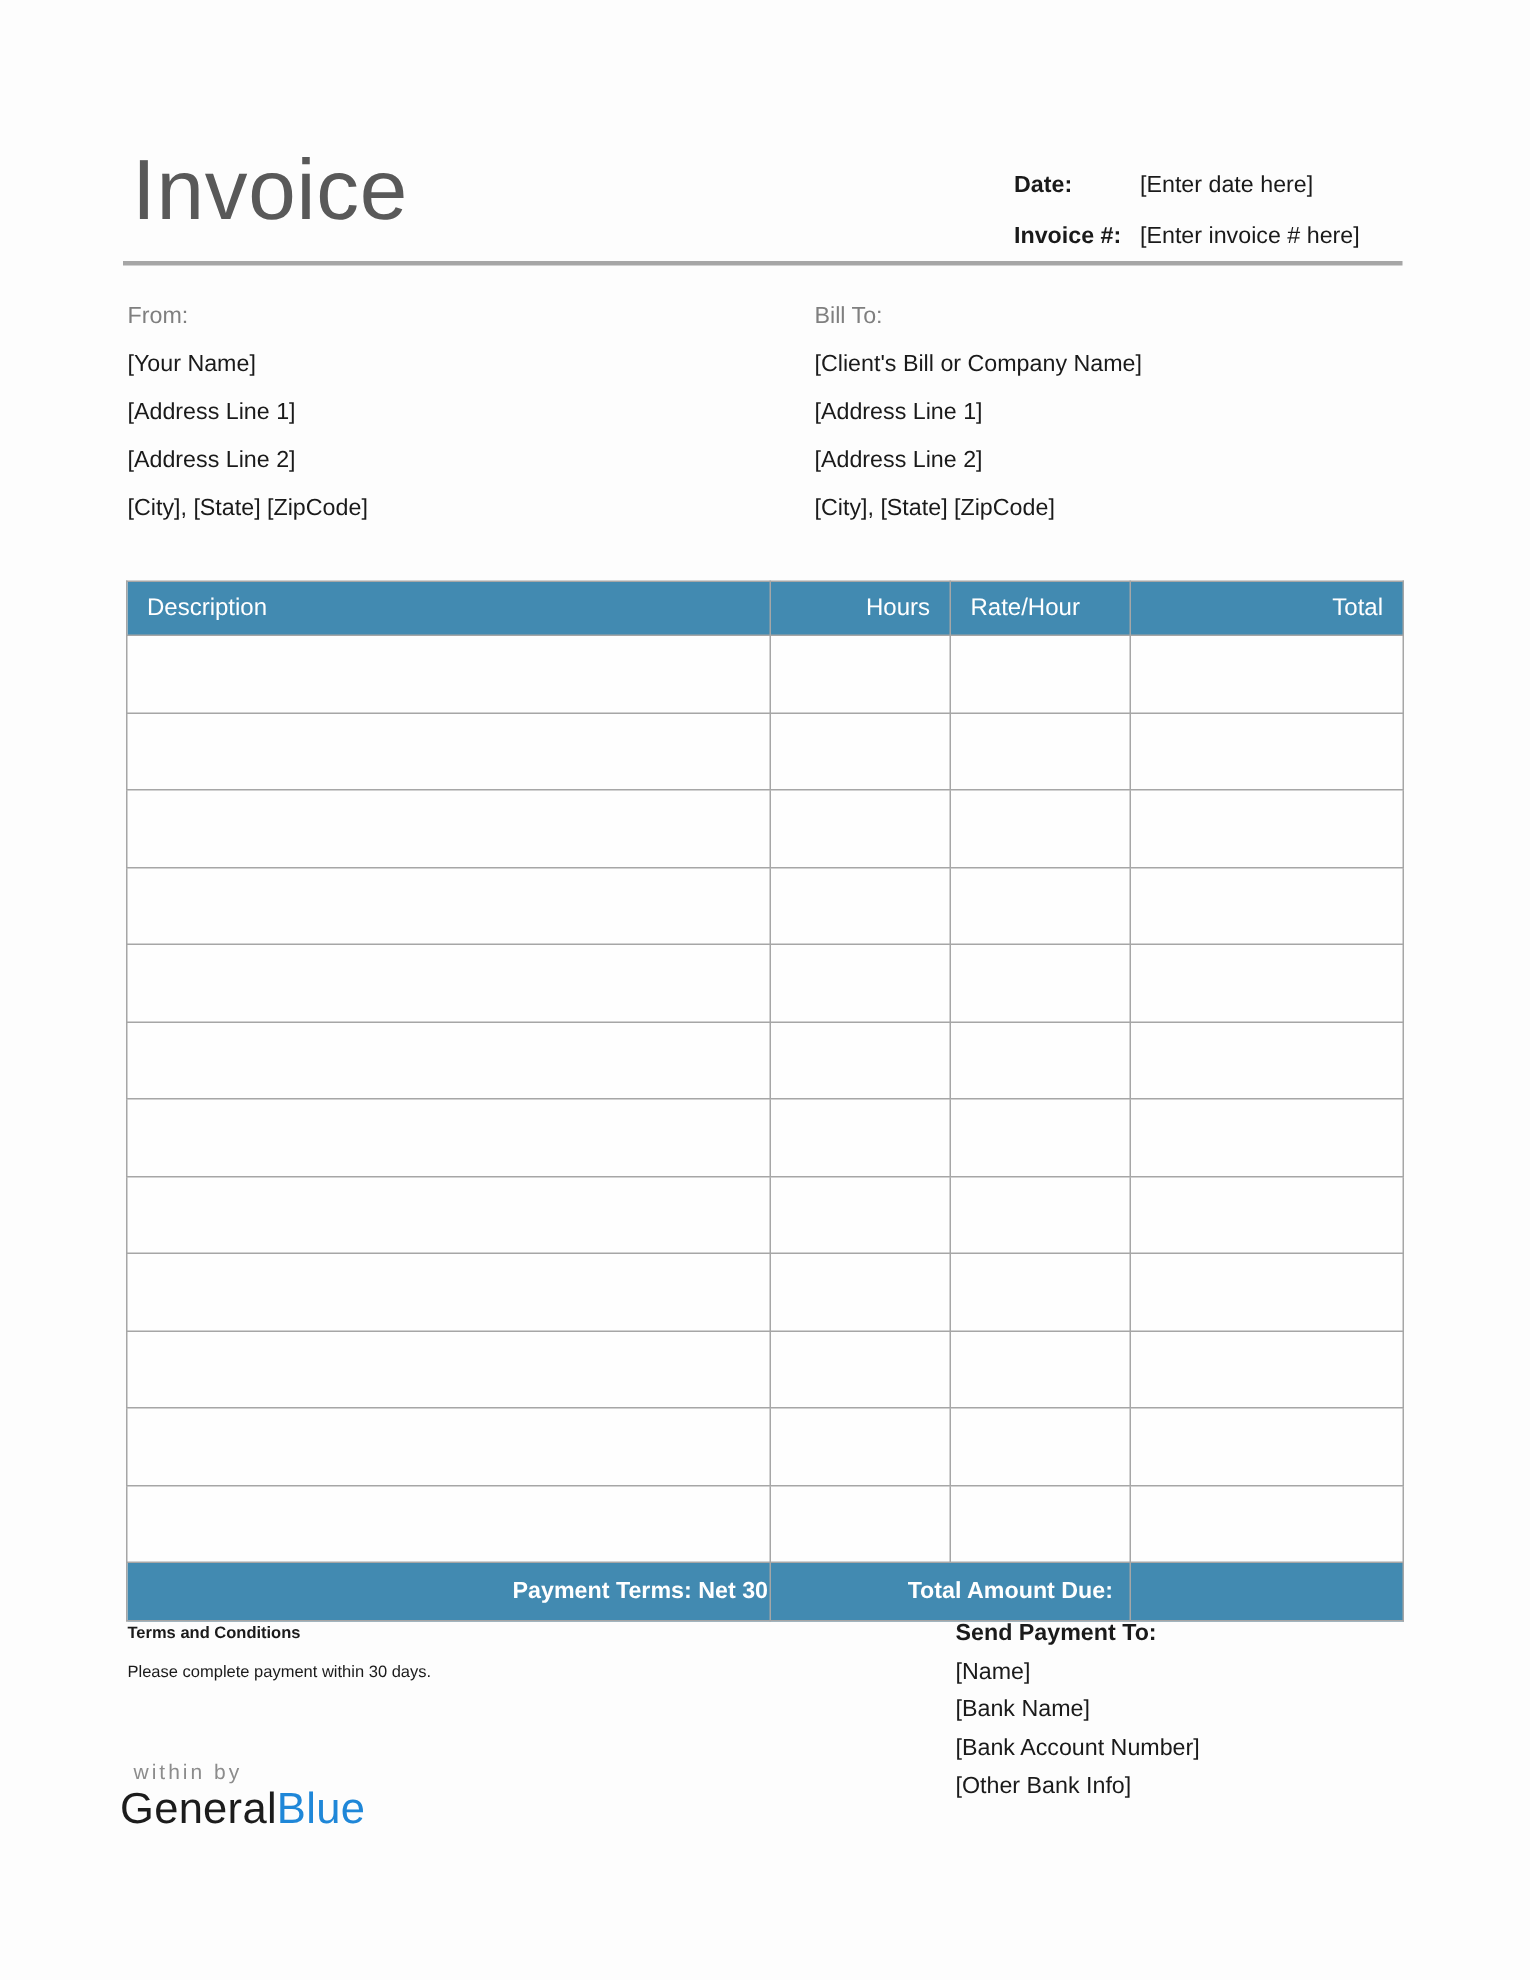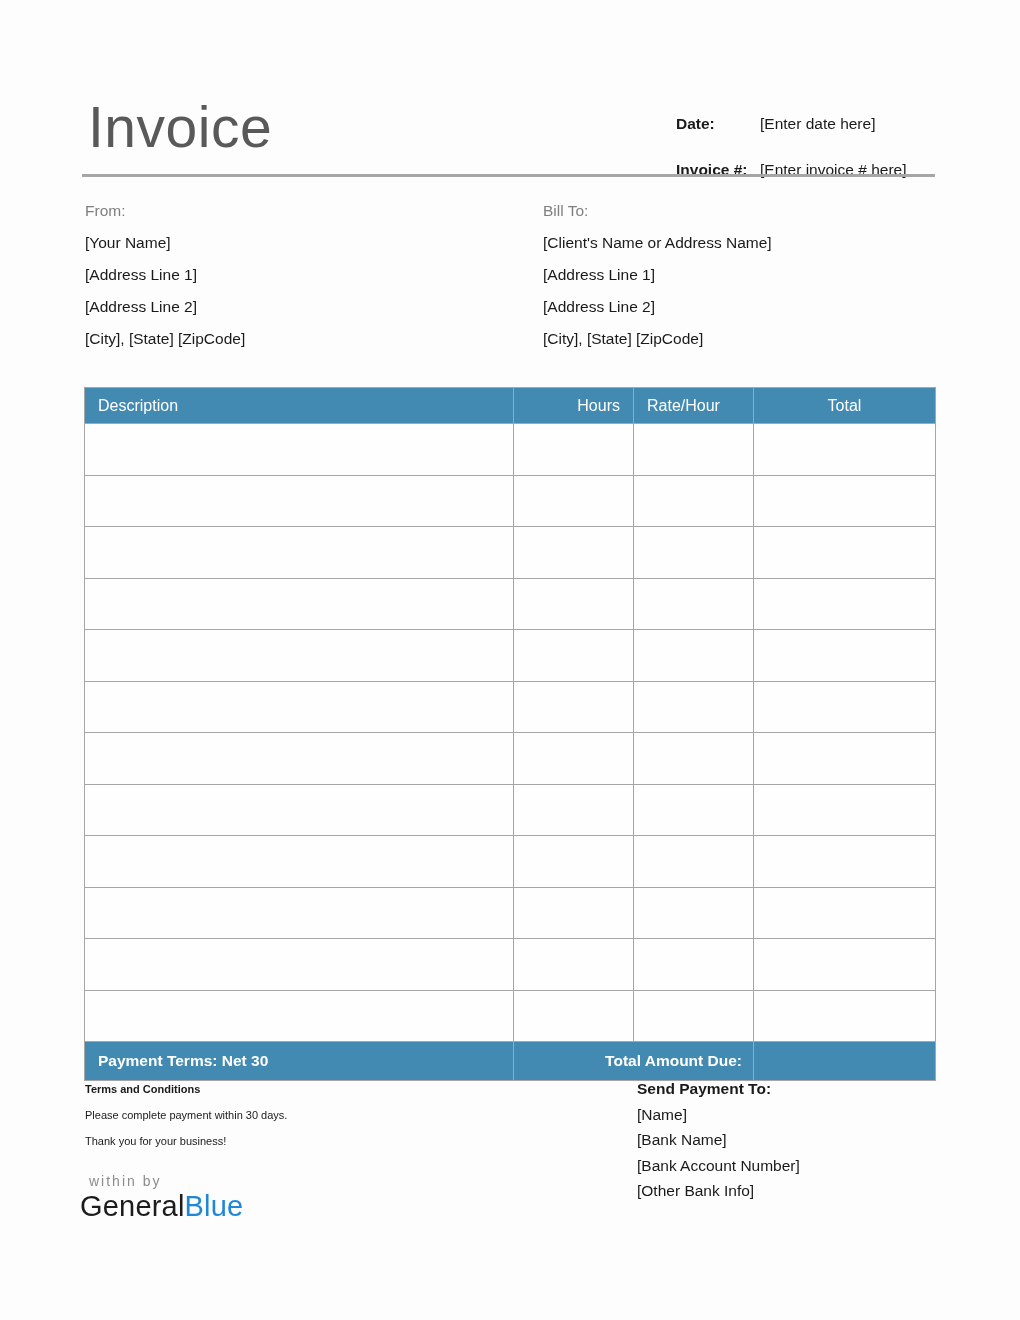--- a/index.html
+++ b/index.html
@@ -15,21 +15,21 @@
 
   .title {
     position:absolute; left:88px; top:97px;
     font-size:57px; line-height:60px; font-weight:400;
     color:#595959; letter-spacing:0.5px;
   }
 
   .meta {
     position:absolute; left:676px; top:115px;
     font-size:15.5px;
-    display:grid; grid-template-columns:84px auto; row-gap:28px;
+    display:grid; grid-template-columns:84px auto; row-gap:16px;
     white-space:nowrap;
   }
   .meta .label { font-weight:bold; }
 
   .rule {
     position:absolute; left:82px; top:174px;
     width:853px; height:2.5px; background:#a6a6a6;
   }
 
   .address {
@@ -52,31 +52,31 @@
 
   table.invoice th {
     background:#428AB1; color:#ffffff;
     font-weight:400; font-size:16px;
     height:35px; padding:0 13px;
     border:1.5px solid #a6a6a6;
   }
   th.h-desc  { text-align:left; }
   th.h-hours { text-align:right; }
   th.h-rate  { text-align:left; padding:0 6px; }
-  th.h-total { padding-right:30px; }
+  th.h-total { text-align:right; padding-right:30px; }
 
   table.invoice tbody td {
     height:48.5px; background:#fefefe;
     border:1.5px solid #a6a6a6;
   }
 
   table.invoice tfoot td {
     background:#428AB1; color:#ffffff;
     font-weight:bold; font-size:15.5px;
-    height:36px; border:1.5px solid #a6a6a6;
+    height:36px; border:1.5px solid #a6a6a6;text-align:right;
   }
   td.f-terms { text-align:left; padding-left:13px; border-right:none; }
   td.f-due   { text-align:right; padding-right:11px; border-left:none; border-right:none; }
   td.f-blank { border-left:none; }
 
   .terms {
     position:absolute; left:85px; top:1076px;
     font-size:11px; line-height:26px; white-space:nowrap;
   }
   .terms .head { font-weight:bold; }
@@ -117,21 +117,21 @@
   <div class="address address-from">
     <div class="label">From:</div>
     <div>[Your Name]</div>
     <div>[Address Line 1]</div>
     <div>[Address Line 2]</div>
     <div>[City], [State] [ZipCode]</div>
   </div>
 
   <div class="address address-billto">
     <div class="label">Bill To:</div>
-    <div>[Client's Name or Address Name]</div>
+    <div>[Client's Bill or Company Name]</div>
     <div>[Address Line 1]</div>
     <div>[Address Line 2]</div>
     <div>[City], [State] [ZipCode]</div>
   </div>
 
   <table class="invoice">
     <colgroup>
         <col class="c1">
         <col class="c2">
         <col class="c3">
@@ -224,21 +224,20 @@
         <td class="f-terms">Payment Terms: Net 30</td>
         <td class="f-due" colspan="2">Total Amount Due:</td>
         <td class="f-blank"></td>
       </tr>
     </tfoot>
   </table>
 
   <div class="terms">
     <div class="head">Terms and Conditions</div>
     <div>Please complete payment within 30 days.</div>
-    <div>Thank you for your business!</div>
   </div>
 
   <div class="payto">
     <div class="head">Send Payment To:</div>
     <div>[Name]</div>
     <div>[Bank Name]</div>
     <div>[Bank Account Number]</div>
     <div>[Other Bank Info]</div>
   </div>
 

